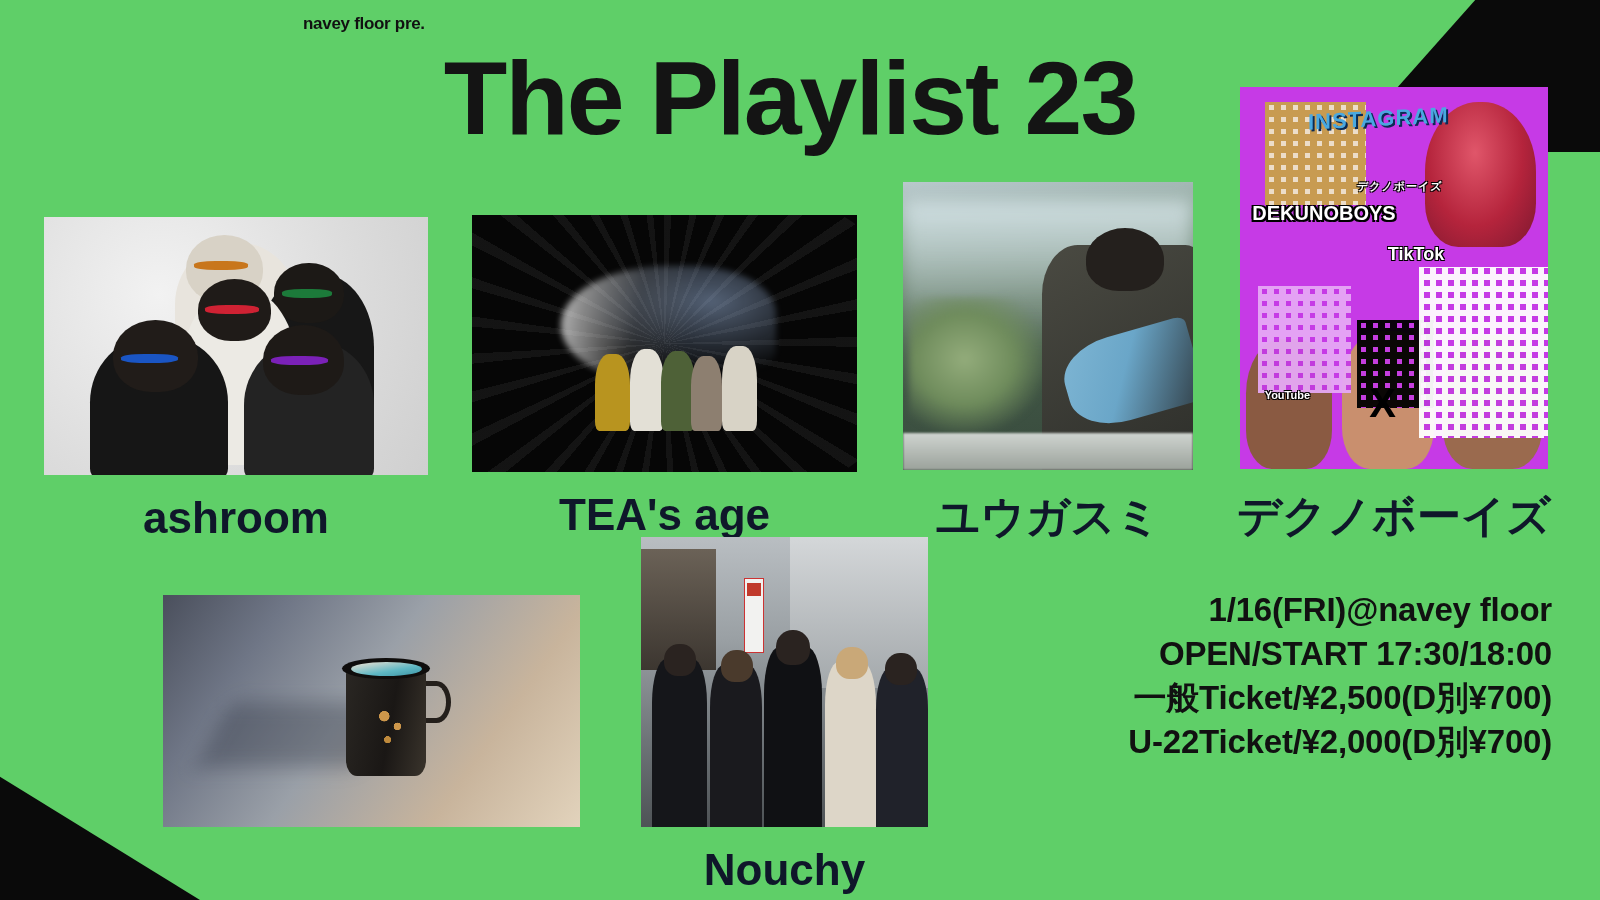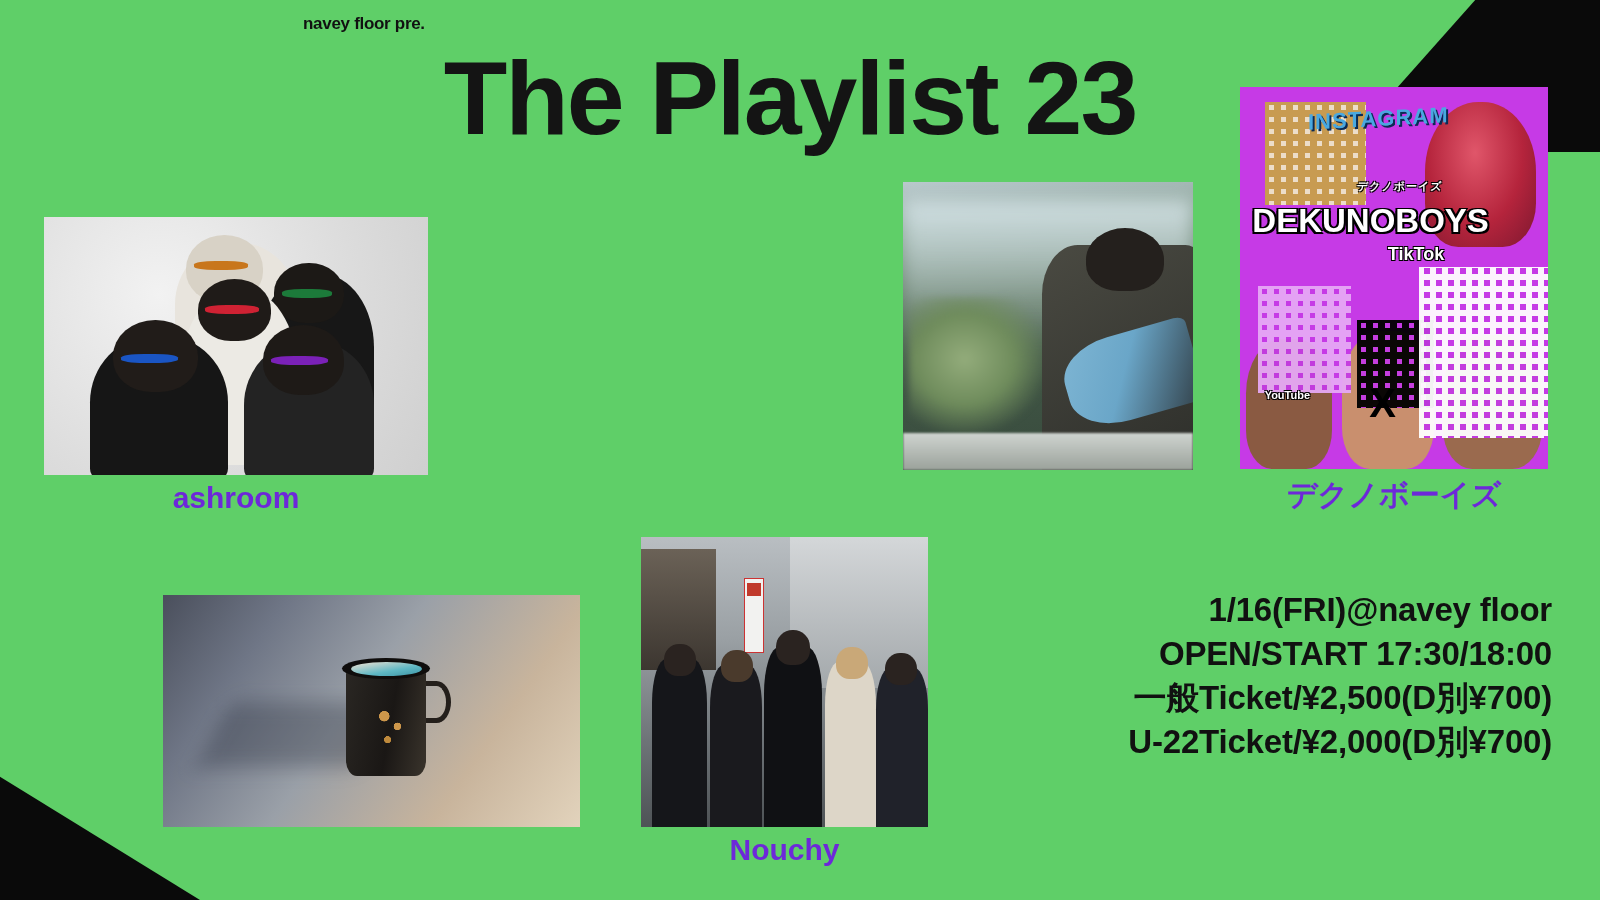--- a/index.html
+++ b/index.html
@@ -38,23 +38,23 @@
 
   
   .artist { position:absolute; }
   .artist .photo {
     width:100%; height:100%;
     position:relative; overflow:hidden;
   }
   .artist .name {
     position:absolute; left:50%; transform:translateX(-50%);
     white-space:nowrap;
-    font-weight:800; color:#6d28d9;
-    font-size:30px; letter-spacing:0px;
-    top:100%; margin-top:6px;
+    font-weight:800; color:#0f172a;
+    font-size:44px; letter-spacing:0px;
+    top:100%; margin-top:18px;
   }
   .name-jp { font-size:36px; letter-spacing:1px; }
 
   
   #card-ashroom { left:44px; top:217px; width:384px; height:258px; }
   .ph-ashroom {
     background:
       radial-gradient(circle at 30% 30%, #f2f2f2 0%, #dcdcdc 60%, #cfcfcf 100%);
   }
   .ash-person { position:absolute; background:#1d1d1d; border-radius:46% 46% 8% 8%; }
@@ -161,21 +161,21 @@
     text-shadow:1px 1px 0 #000, -1px -1px 0 #000, 1px -1px 0 #000, -1px 1px 0 #000;
     white-space:nowrap;
   }
   .lbl-instagram {
     left:22%; top:5%; font-size:22px; color:#49a8e0;
     letter-spacing:1px; transform:skewY(-3deg);
     text-shadow:2px 2px 0 #0a2a55;
   }
   .lbl-deku-jp { left:38%; top:24%; font-size:11px; letter-spacing:1px; }
   .lbl-deku-main {
-    left:4%; top:30%; font-size:33px; letter-spacing:0px;
+    left:4%; top:30%; font-size:20px; letter-spacing:0px;
     text-shadow:2px 2px 0 #000, -2px -1px 0 #000, 2px -1px 0 #000, -2px 2px 0 #000;
   }
   .lbl-tiktok { left:48%; top:41%; font-size:18px; }
   .lbl-youtube { left:8%; top:79%; font-size:11px; }
   .lbl-x { left:42%; top:77%; font-size:40px; color:#000; text-shadow:none; }
   .deku-buddha {
     position:absolute; right:4%; top:4%; width:36%; height:38%;
     background:radial-gradient(ellipse at 45% 35%, #e0566a 0%, #b5243c 55%, #7d1830 100%);
     border-radius:48% 48% 30% 30%;
   }
@@ -273,30 +273,43 @@
       <div class="ash-person" style="left:12%;top:46%;width:36%;height:56%;background:#161616;"></div>
       <div class="ash-head" style="left:18%;top:40%;width:22%;height:28%;background:#211c19;"></div>
       <div class="glass" style="left:20%;top:53%;width:15%;background:#1a55c4;"></div>
       <div class="ash-person" style="left:52%;top:48%;width:34%;height:54%;background:#232323;"></div>
       <div class="ash-head" style="left:57%;top:42%;width:21%;height:27%;background:#1e1a17;"></div>
       <div class="glass" style="left:59%;top:54%;width:15%;background:#7b21b8;"></div>
     </div>
     <div class="name">ashroom</div>
   </div>
 
+  <div class="artist" id="card-tea">
+    <div class="photo ph-tea">
+      <div class="tea-swirl"></div>
+      <div class="tea-blur"></div>
+      <div class="tea-person" style="left:32%;width:9%;height:30%;background:#b8941f;"></div>
+      <div class="tea-person" style="left:41%;width:9%;height:32%;background:#e3e0d6;"></div>
+      <div class="tea-person" style="left:49%;width:9%;height:31%;background:#4e6137;"></div>
+      <div class="tea-person" style="left:57%;width:8%;height:29%;background:#8d7f70;"></div>
+      <div class="tea-person" style="left:65%;width:9%;height:33%;background:#d8d3c6;"></div>
+    </div>
+    <div class="name">TEA's age</div>
+  </div>
 
   <div class="artist" id="card-yuga">
     <div class="photo ph-yuga">
       <div class="yuga-mist"></div>
       <div class="yuga-tree"></div>
       <div class="yuga-body"></div>
       <div class="yuga-head"></div>
       <div class="yuga-guitar"></div>
       <div class="yuga-guard"></div>
     </div>
+    <div class="name name-jp">ユウガスミ</div>
   </div>
 
   <div class="artist" id="card-deku">
     <div class="photo ph-deku">
       <div class="deku-buddha"></div>
       <div class="deku-qr qr-inst"></div>
       <div class="deku-label lbl-instagram">INSTAGRAM</div>
       <div class="deku-label lbl-deku-jp">デクノボーイズ</div>
       <div class="deku-label lbl-deku-main">DEKUNOBOYS</div>
       <div class="deku-face" style="left:2%;width:28%;height:34%;background:#8a5a42;"></div>

